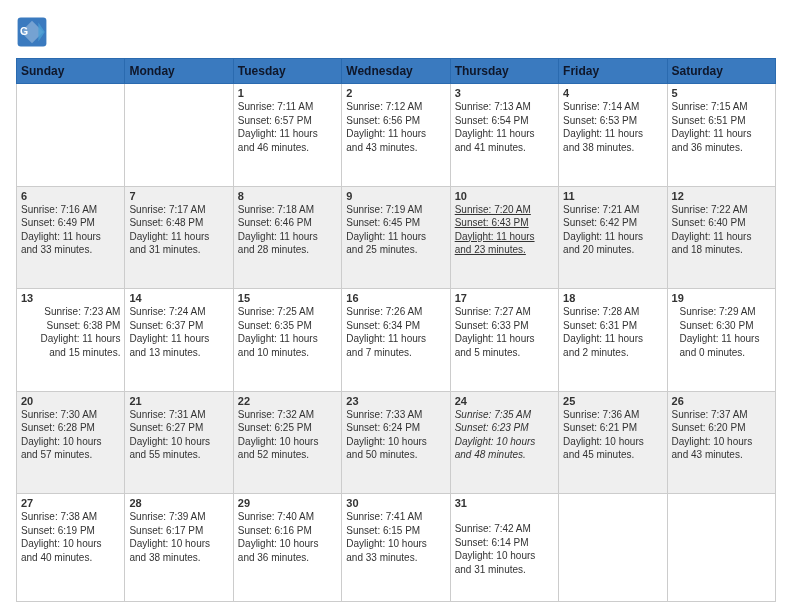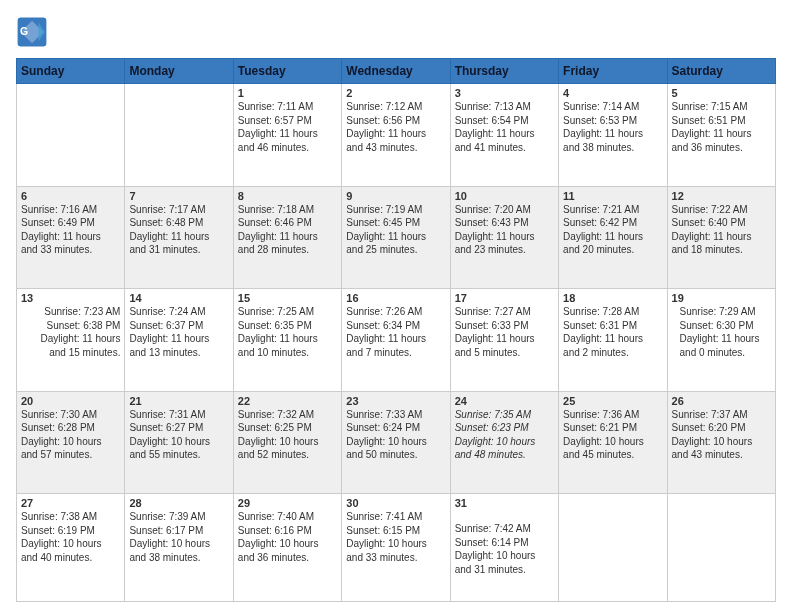--- a/index.html
+++ b/index.html
@@ -201,21 +201,21 @@
           </td>
           <td>
             <span class="day-num">9</span>
             <div class="day-info" style="white-space: pre-line;">Sunrise: 7:19 AM
 Sunset: 6:45 PM
 Daylight: 11 hours
 and 25 minutes.</div>
           </td>
           <td>
             <span class="day-num">10</span>
-            <div class="day-info" style="white-space: pre-line;">Sunrise: 7:20 AM
+            <div class="day-info" style="white-space: pre-line; text-decoration: underline;">Sunrise: 7:20 AM
 Sunset: 6:43 PM
 Daylight: 11 hours
 and 23 minutes.</div>
           </td>
           <td>
             <span class="day-num">11</span>
             <div class="day-info" style="white-space: pre-line;">Sunrise: 7:21 AM
 Sunset: 6:42 PM
 Daylight: 11 hours
 and 20 minutes.</div>

